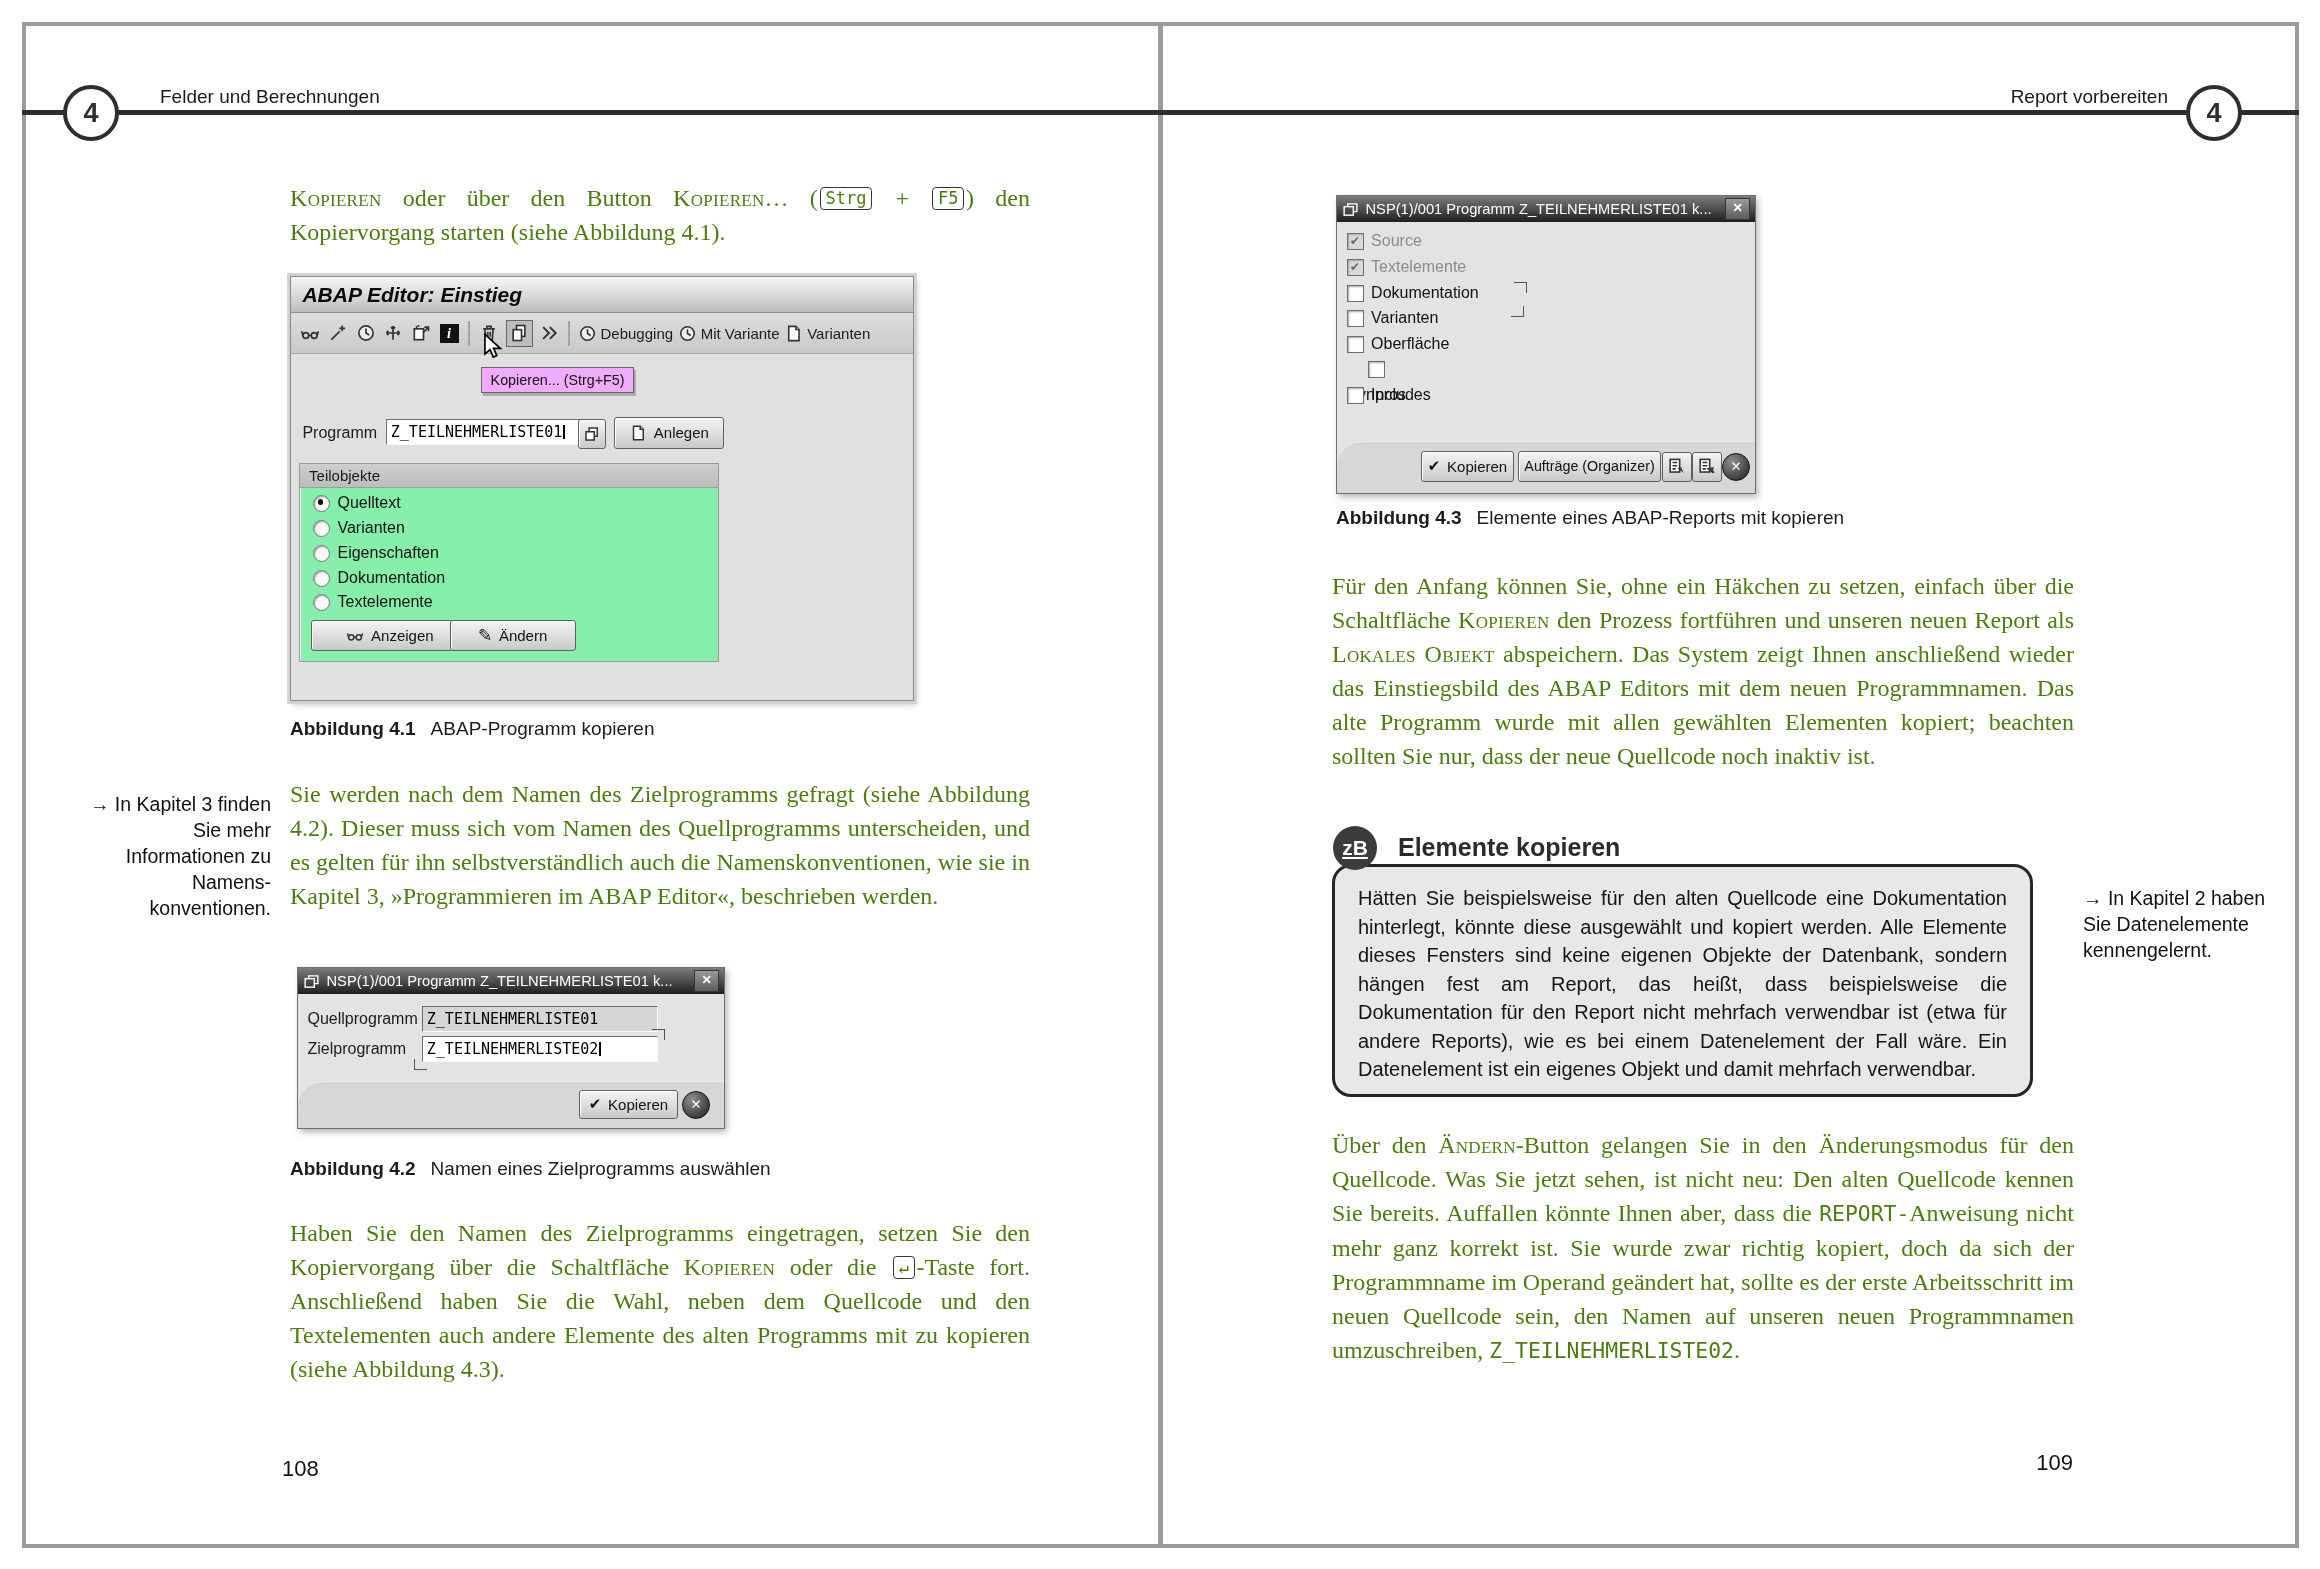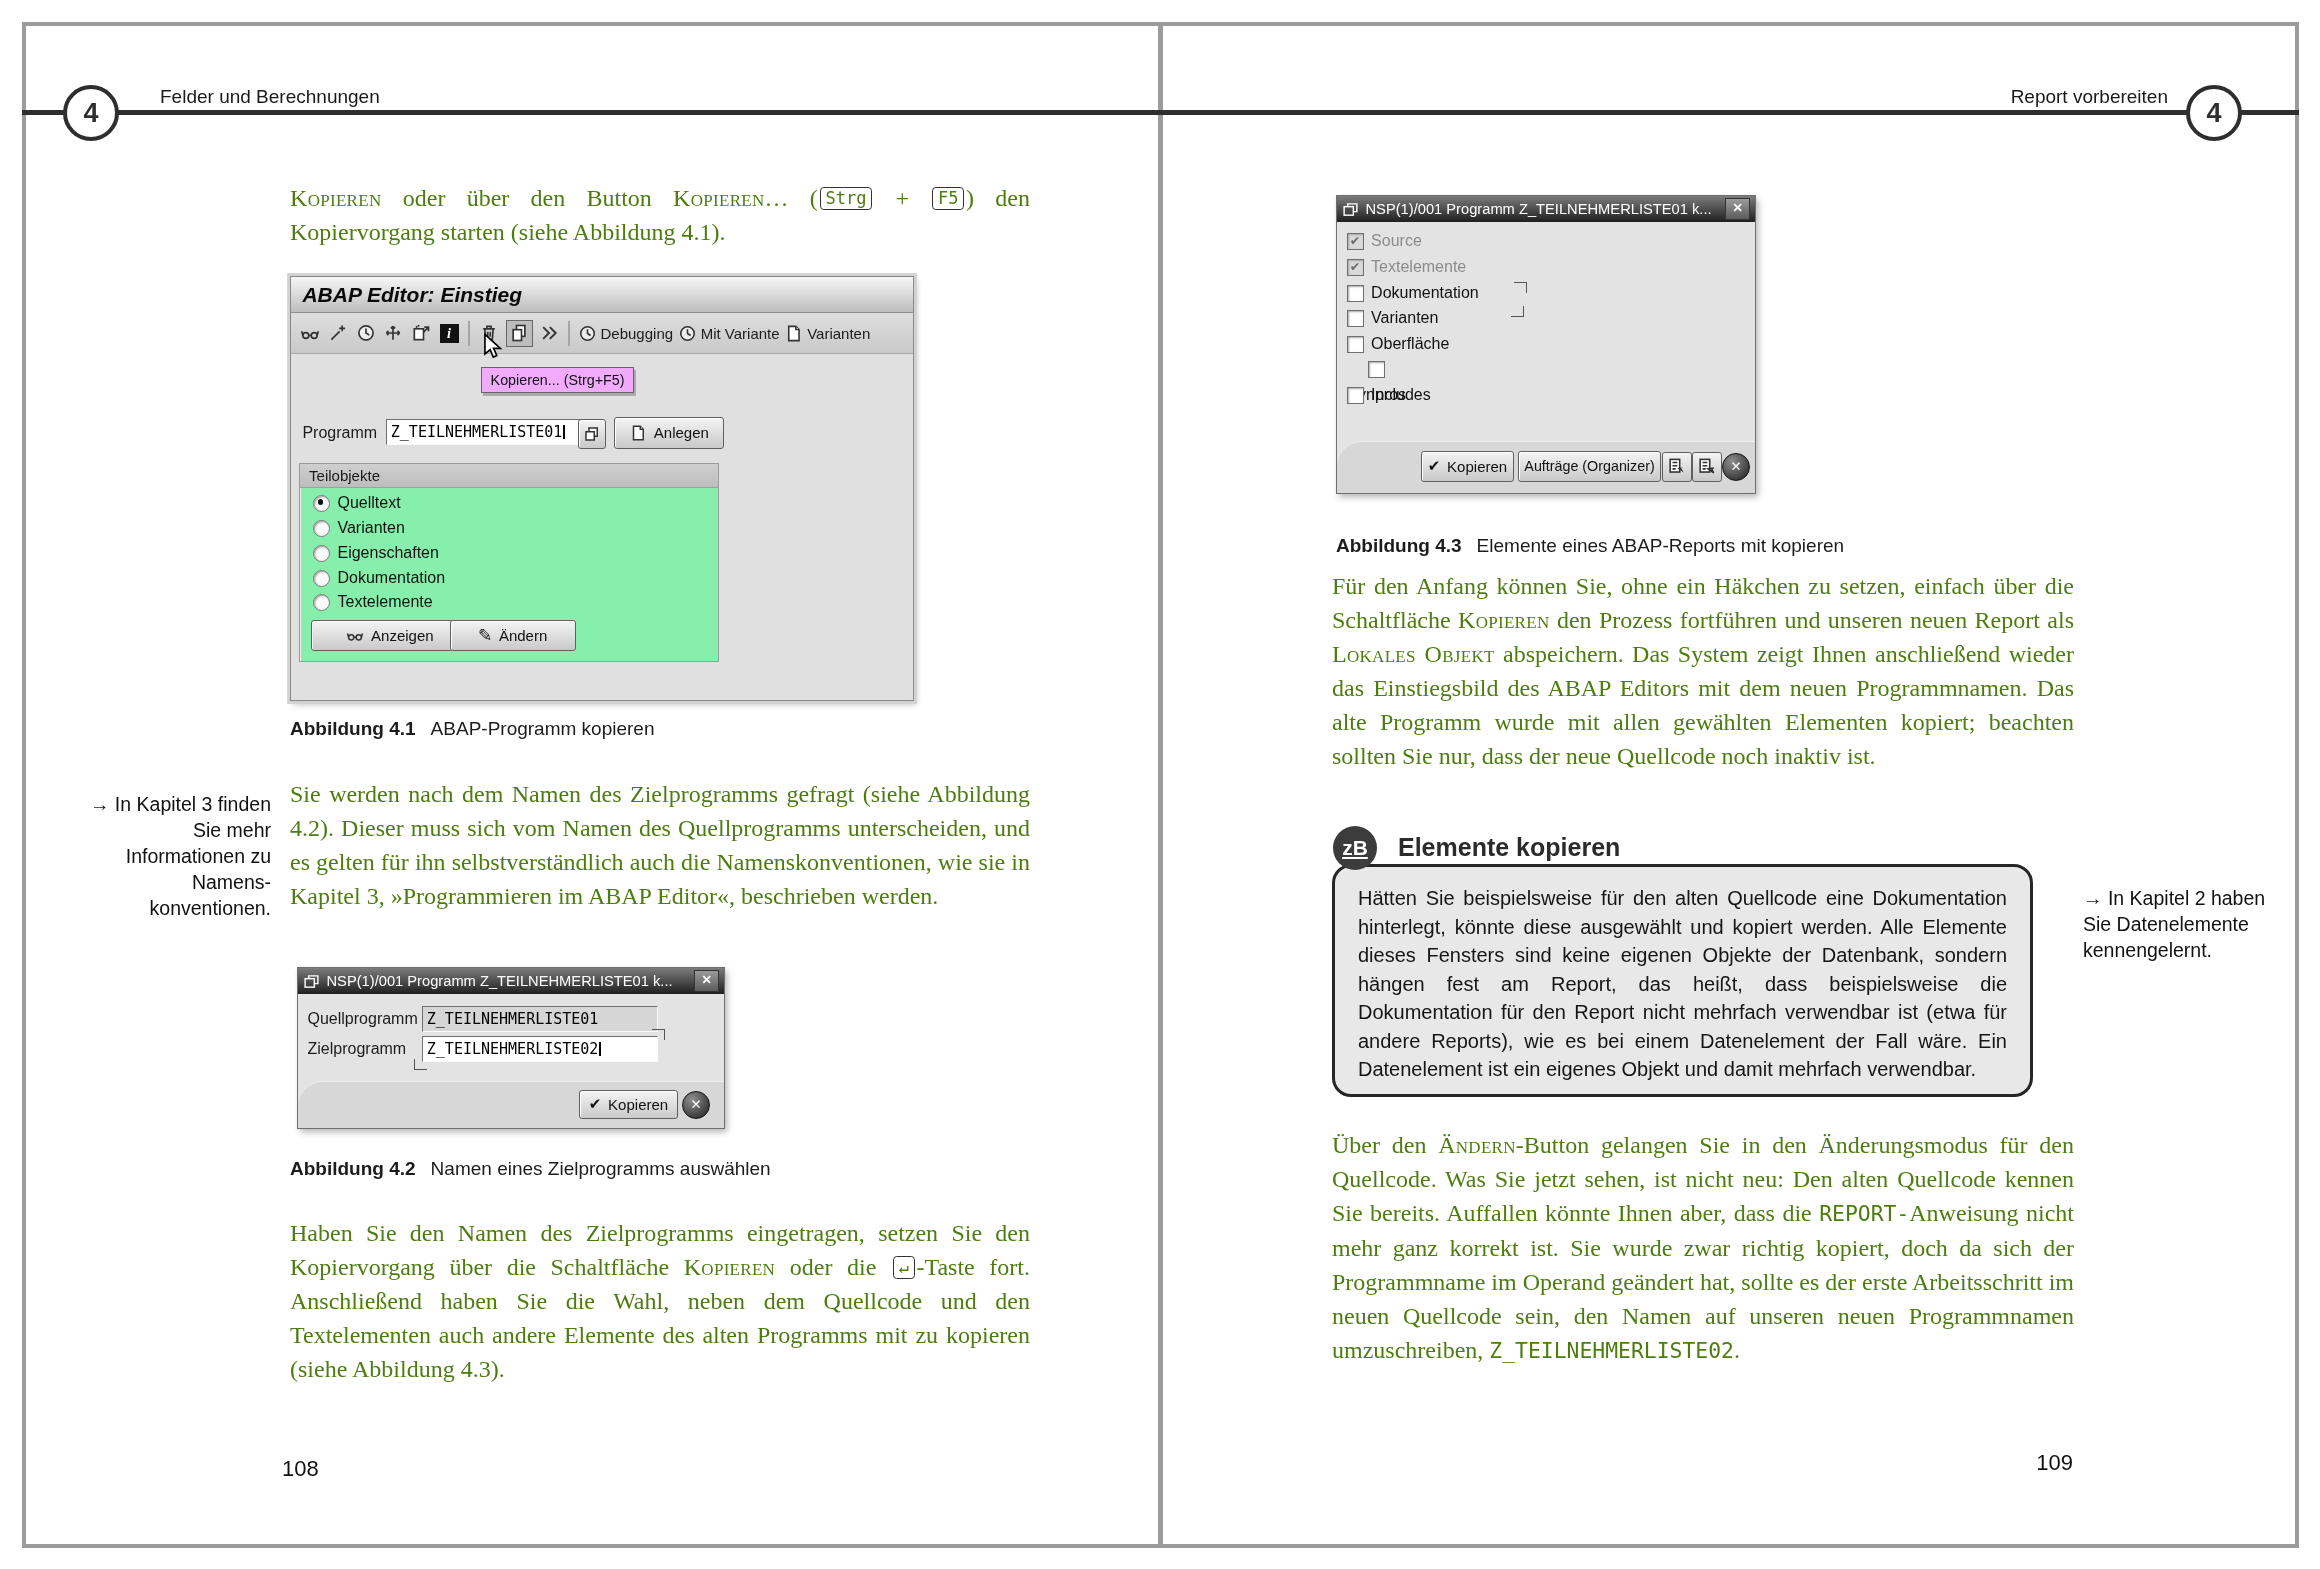--- a/index.html
+++ b/index.html
@@ -347,21 +347,21 @@
       <div class="iconbtn" style="left:355px;bottom:11.4px;">
           <svg viewBox="0 0 24 24" stroke="#333" stroke-width="2" fill="#fff">
             <rect x="4" y="3" width="12" height="16"></rect>
             <path d="M7 7h6M7 11h6M7 15h4"></path>
             <path d="M14 15l7 5-2.5-5 2.5-1z" fill="#fff"></path>
           </svg>
         </div>
       <div class="roundbtn" style="left:385px;bottom:12.4px;">✕</div>
     </div>
 
-    <div class="caption" style="left:1336px;top:507px;margin-top:28px;">
+    <div class="caption" style="left:1336px;top:507px;">
       <span class="cl">Abbildung 4.3</span><span>Elemente eines ABAP-Reports mit kopieren</span>
     </div>
 
     <div class="para" style="left:1332px;top:569px;width:742px;">
       <span>Für den Anfang können Sie, ohne ein Häkchen zu setzen, einfach über die Schaltfläche </span><span class="sc">Kopieren</span><span> den Prozess fortführen und unseren neuen Report als </span><span class="sc">Lokales Objekt</span><span> abspeichern. Das System zeigt Ihnen anschließend wieder das Einstiegsbild des ABAP Editors mit dem neuen Programmnamen. Das alte Programm wurde mit allen gewählten Elementen kopiert; beachten sollten Sie nur, dass der neue Quellcode noch inaktiv ist.</span>
     </div>
 
     <div class="zbbadge" style="left:1333px;top:826px;">zB</div>
     <div class="zbhead" style="left:1398px;top:833px;">Elemente kopieren</div>
     <div class="zbbox" style="left:1332px;top:864px;width:701px;height:233px;">Hätten Sie beispielsweise für den alten Quellcode eine Dokumentation hinterlegt, könnte diese ausgewählt und kopiert werden. Alle Elemente dieses Fensters sind keine eigenen Objekte der Datenbank, sondern hängen fest am Report, das heißt, dass beispielsweise die Dokumentation für den Report nicht mehrfach verwendbar ist (etwa für andere Reports), wie es bei einem Datenelement der Fall wäre. Ein Datenelement ist ein eigenes Objekt und damit mehrfach verwendbar.</div>

